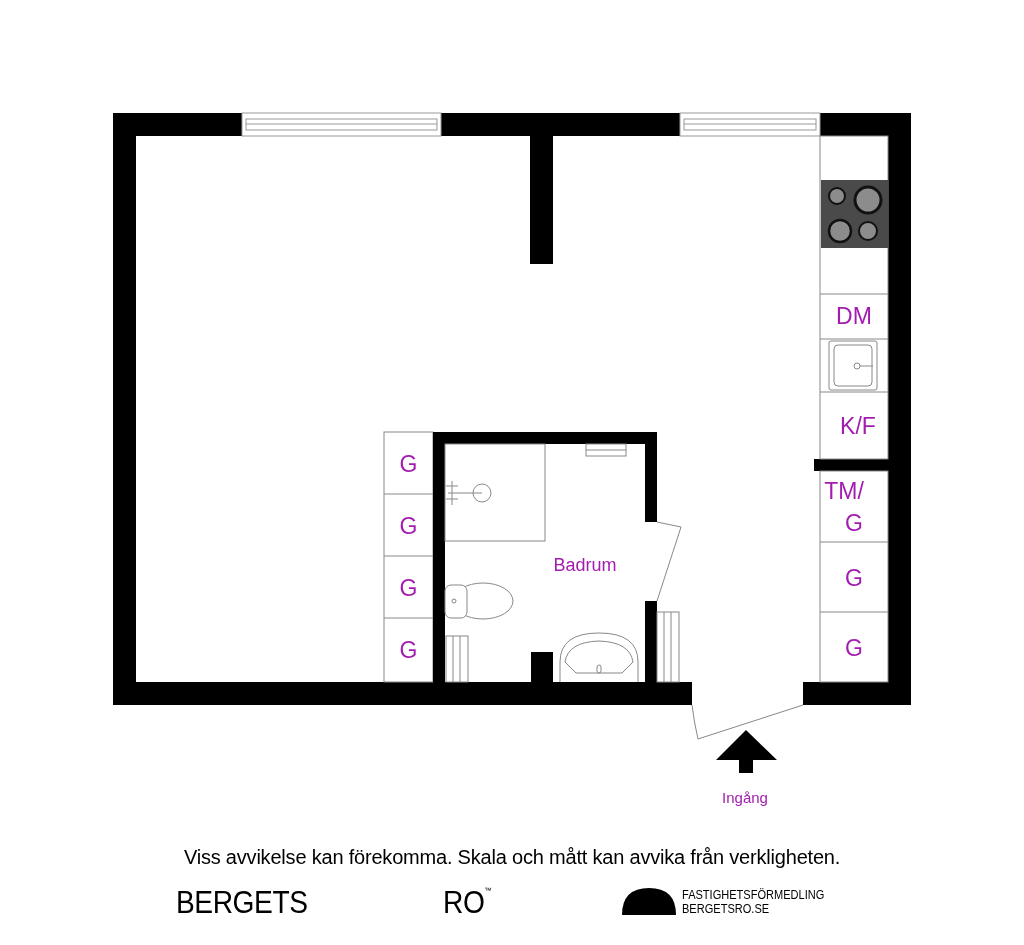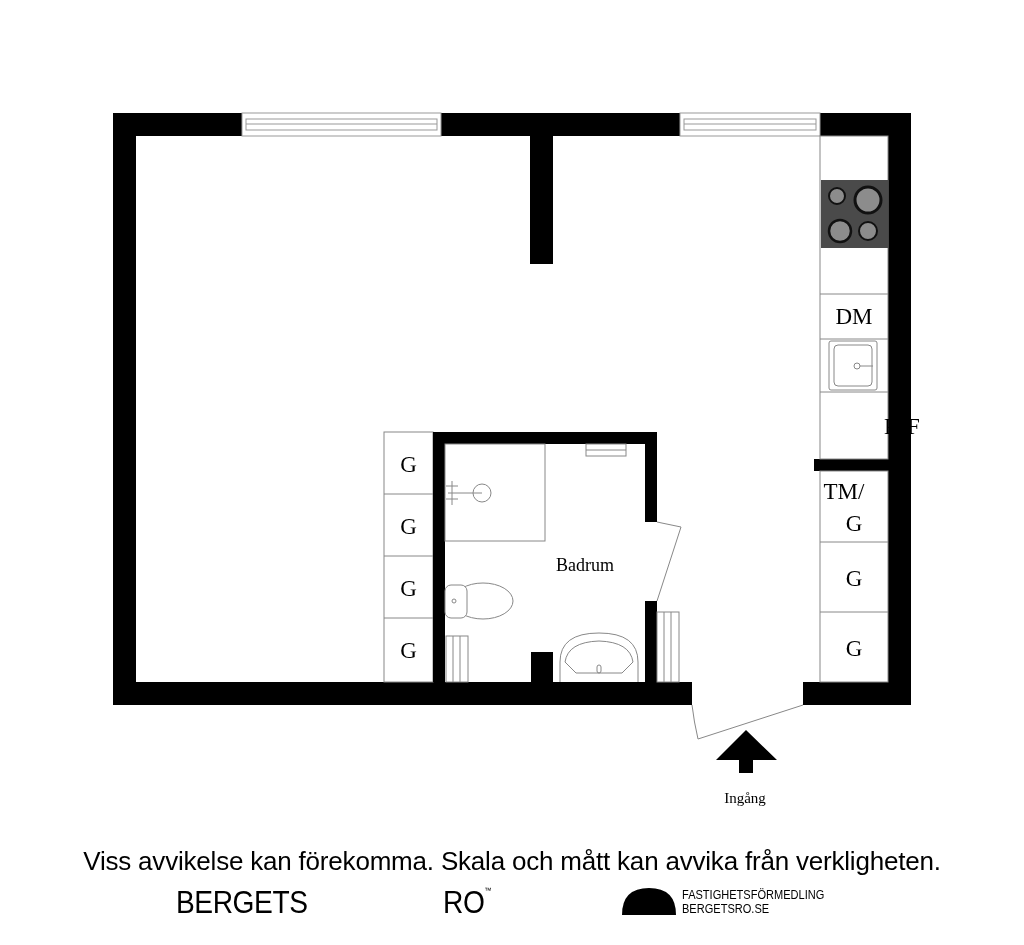--- a/index.html
+++ b/index.html
@@ -1,25 +1,25 @@
 <!DOCTYPE html>
 <html><head>
   <meta charset="utf-8">
   <style>
     html, body { margin: 0; padding: 0; background: #ffffff; }
     body { width: 1024px; height: 945px; position: relative; overflow: hidden;
            font-family: "Liberation Sans", sans-serif; color: #000; }
     svg.plan { position: absolute; left: 0; top: 0; }
-    .lbl { position: absolute; font-family: Liberation Serif, serif; color: #000000;
+    .lbl { position: absolute; font-family: Liberation Sans, sans-serif; color: #a21caf;
            text-align: center; line-height: 1.1; }
     .cell-lbl { font-size: 23px; }
     .room-lbl { font-size: 18px; }
     .entry-lbl { font-size: 15px; }
     .disclaimer { position: absolute; left: 0; width: 1024px; top: 846px; text-align: center;
-                  font-size: 26px; font-family: "Liberation Sans", sans-serif; letter-spacing: -0.2px; }
+                  font-size: 20px; font-family: "Liberation Sans", sans-serif; letter-spacing: -0.2px; }
     .brand { position: absolute; top: 884px; font-size: 32px; font-family: "Liberation Sans", sans-serif;
              transform: scaleX(0.88); transform-origin: left top; letter-spacing: -0.5px; }
     .tm { font-size: 8px; vertical-align: top; position: relative; top: 2px; }
     .agency { position: absolute; left: 682px; top: 888px; font-size: 12px; line-height: 14px;
               font-family: "Liberation Sans", sans-serif; transform: scaleX(0.92); transform-origin: left top; }
   </style>
 </head>
 <body>
 
 <svg class="plan" width="1024" height="945" viewBox="0 0 1024 945">
@@ -134,21 +134,21 @@
   </g>
 
   <path d="M692 705 Q694 722 698 739 L803 705" fill="none" stroke="#888" stroke-width="1"></path>
 
   <path d="M746 730 L777 760 L753 760 L753 773 L739 773 L739 760 L716 760 Z" fill="#000"></path>
 
   <path d="M622 915 Q622 888 649 888 Q676 888 676 915 Z" fill="#000"></path>
 </svg>
 
 <div class="lbl cell-lbl" style="left:820px;top:304px;width:68px;">DM</div>
-<div class="lbl cell-lbl" style="left:868px;top:414px;width:68px;">K/F</div>
+<div class="lbl cell-lbl" style="left:824px;top:414px;width:68px;">K/F</div>
 
 <div class="lbl cell-lbl" style="left:820px;top:479px;width:48px;">TM/</div>
 <div class="lbl cell-lbl" style="left:820px;top:511px;width:68px;">G</div>
 <div class="lbl cell-lbl" style="left:820px;top:566px;width:68px;">G</div>
 <div class="lbl cell-lbl" style="left:820px;top:636px;width:68px;">G</div>
 
 <div class="lbl cell-lbl" style="left:384px;top:452px;width:49px;">G</div>
 <div class="lbl cell-lbl" style="left:384px;top:514px;width:49px;">G</div>
 <div class="lbl cell-lbl" style="left:384px;top:576px;width:49px;">G</div>
 <div class="lbl cell-lbl" style="left:384px;top:638px;width:49px;">G</div>

